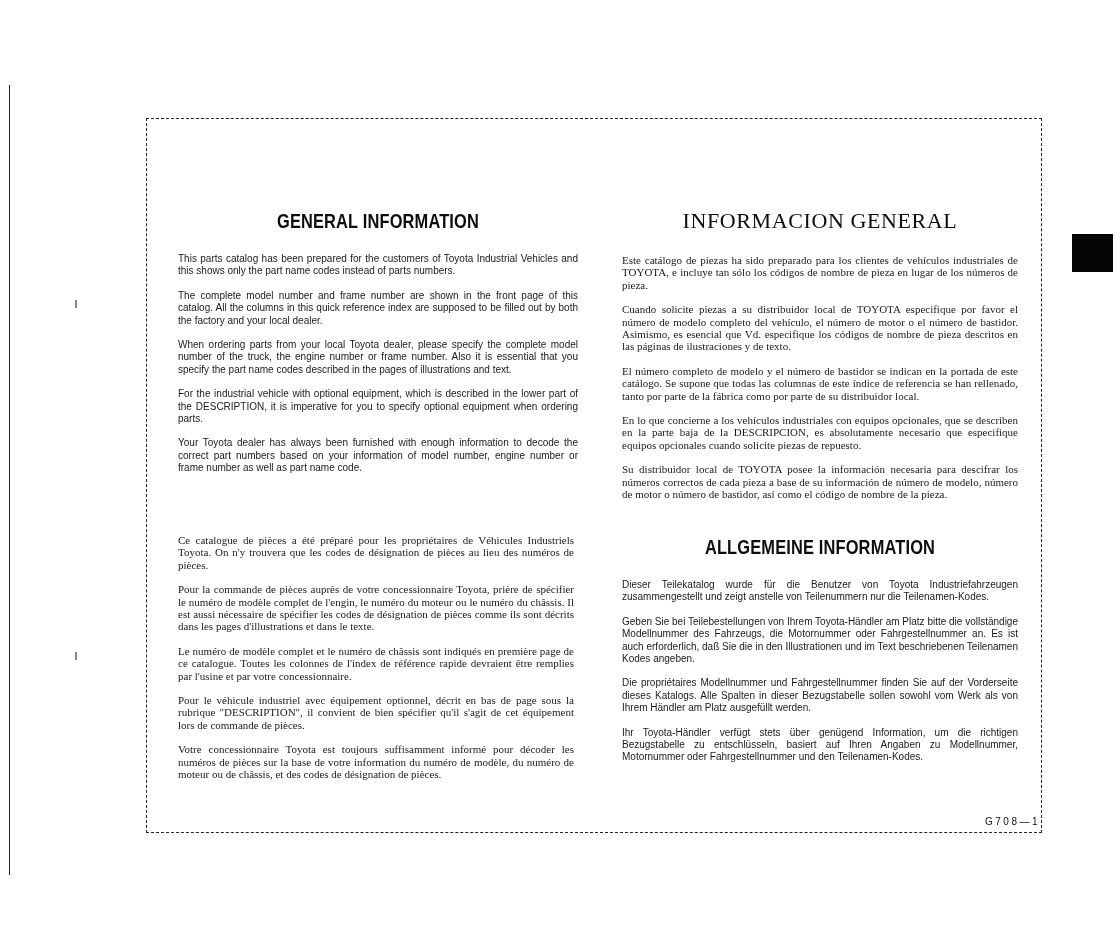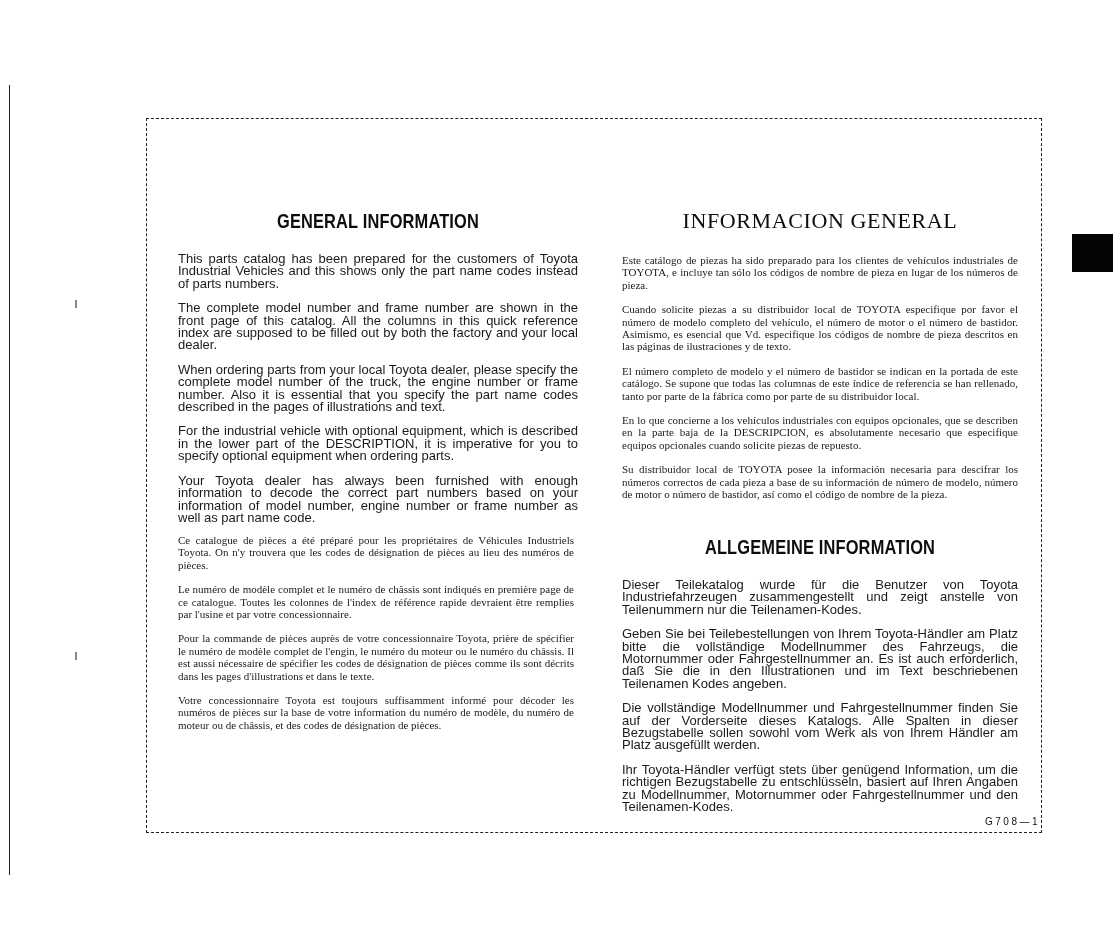--- a/index.html
+++ b/index.html
@@ -5,21 +5,21 @@
   html, body { margin: 0; padding: 0; background: #ffffff; }
   body { width: 1120px; height: 950px; position: relative; overflow: hidden; font-family: "Liberation Sans", sans-serif; color: #111; }
   .outer-rule { position: absolute; left: 9px; top: 85px; width: 1px; height: 790px; background: #222; }
   .frame { position: absolute; left: 146px; top: 118px; width: 896px; height: 715px; border: 1.5px dashed #222; box-sizing: border-box; }
   .tab-marker { position: absolute; left: 1072px; top: 234px; width: 41px; height: 38px; background: #050505; }
   .stray-mark { position: absolute; width: 2px; height: 8px; background: #888; }
   .section { position: absolute; width: 400px; margin-top: 34px; }
   .section h2 { margin: 0 0 20px 0; text-align: center; font-weight: bold; color: #0d0d0d; }
   .sans-title { font-family: "Liberation Sans", sans-serif; font-size: 20px; letter-spacing: 0.2px; transform: scaleX(0.82); transform-origin: center; }
   .serif-title { font-family: Liberation Serif, serif; font-size: 22px; font-weight: normal !important; letter-spacing: 0.6px; }
-  .section p { margin: 0 0 12px 0; text-align: justify; font-size: 13px; line-height: 12.4px; color: #1a1a1a; }
+  .section p { margin: 0 0 12px 0; text-align: justify; font-size: 10px; line-height: 12.4px; color: #1a1a1a; }
   .serif p { font-family: "Liberation Serif", serif; font-size: 11px; }
   .page-code { position: absolute; left: 985px; top: 816px; font-size: 10px; letter-spacing: 2.5px; color: #111; }
 </style>
 </head>
 <body>
 
 <div class="outer-rule"></div>
 <div class="stray-mark" style="left:75px;top:300px;"></div>
 <div class="stray-mark" style="left:75px;top:652px;"></div>
 <div class="tab-marker"></div>
@@ -39,26 +39,27 @@
   <h2 class="serif-title">INFORMACION GENERAL</h2>
   <p>Este catálogo de piezas ha sido preparado para los clientes de vehículos industriales de TOYOTA, e incluye tan sólo los códigos de nombre de pieza en lugar de los números de pieza.</p>
   <p>Cuando solicite piezas a su distribuidor local de TOYOTA especifique por favor el número de modelo completo del vehículo, el número de motor o el número de bastidor. Asimismo, es esencial que Vd. especifique los códigos de nombre de pieza descritos en las páginas de ilustraciones y de texto.</p>
   <p>El número completo de modelo y el número de bastidor se indican en la portada de este catálogo. Se supone que todas las columnas de este índice de referencia se han rellenado, tanto por parte de la fábrica como por parte de su distribuidor local.</p>
   <p>En lo que concierne a los vehículos industriales con equipos opcionales, que se describen en la parte baja de la DESCRIPCION, es absolutamente necesario que especifique equipos opcionales cuando solicite piezas de repuesto.</p>
   <p>Su distribuidor local de TOYOTA posee la información necesaria para descifrar los números correctos de cada pieza a base de su información de número de modelo, número de motor o número de bastidor, así como el código de nombre de la pieza.</p>
 </div>
 
 <div class="section serif" style="left:178px;top:500px;width:396px;">
   <p>Ce catalogue de pièces a été préparé pour les propriétaires de Véhicules Industriels Toyota. On n'y trouvera que les codes de désignation de pièces au lieu des numéros de pièces.</p>
+  <p>Pour la commande de pièces auprès de votre concessionnaire Toyota, prière de spécifier le numéro de modèle complet de l'engin, le numéro du moteur ou le numéro du châssis. Il est aussi nécessaire de spécifier les codes de désignation de pièces comme ils sont décrits dans les pages d'illustrations et dans le texte.</p>
   <p>Le numéro de modèle complet et le numéro de châssis sont indiqués en première page de ce catalogue. Toutes les colonnes de l'index de référence rapide devraient être remplies par l'usine et par votre concessionnaire.</p>
-  <p>Pour la commande de pièces auprès de votre concessionnaire Toyota, prière de spécifier le numéro de modèle complet de l'engin, le numéro du moteur ou le numéro du châssis. Il est aussi nécessaire de spécifier les codes de désignation de pièces comme ils sont décrits dans les pages d'illustrations et dans le texte.</p>
+  <p>Pour le véhicule industriel avec équipement optionnel, décrit en bas de page sous la rubrique "DESCRIPTION", il convient de bien spécifier qu'il s'agit de cet équipement lors de commande de pièces.</p>
   <p>Votre concessionnaire Toyota est toujours suffisamment informé pour décoder les numéros de pièces sur la base de votre information du numéro de modèle, du numéro de moteur ou de châssis, et des codes de désignation de pièces.</p>
 </div>
 
 <div class="section" style="left:622px;top:502px;width:396px;">
   <h2 class="sans-title">ALLGEMEINE INFORMATION</h2>
   <p>Dieser Teilekatalog wurde für die Benutzer von Toyota Industriefahrzeugen zusammengestellt und zeigt anstelle von Teilenummern nur die Teilenamen-Kodes.</p>
   <p>Geben Sie bei Teilebestellungen von Ihrem Toyota-Händler am Platz bitte die vollständige Modellnummer des Fahrzeugs, die Motornummer oder Fahrgestellnummer an. Es ist auch erforderlich, daß Sie die in den Illustrationen und im Text beschriebenen Teilenamen Kodes angeben.</p>
-  <p>Die vollständige Modellnummer und Fahrgestellnummer finden Sie auf der Vorderseite dieses Katalogs. Alle Spalten in dieser Bezugstabelle sollen sowohl vom Werk als von Ihrem Händler am Platz ausgefüllt werden.</p>
+  <p>Die propriétaires Modellnummer und Fahrgestellnummer finden Sie auf der Vorderseite dieses Katalogs. Alle Spalten in dieser Bezugstabelle sollen sowohl vom Werk als von Ihrem Händler am Platz ausgefüllt werden.</p>
   <p>Ihr Toyota-Händler verfügt stets über genügend Information, um die richtigen Bezugstabelle zu entschlüsseln, basiert auf Ihren Angaben zu Modellnummer, Motornummer oder Fahrgestellnummer und den Teilenamen-Kodes.</p>
 </div>
 
 <div class="page-code">G708—1</div>
 
 </body></html>

